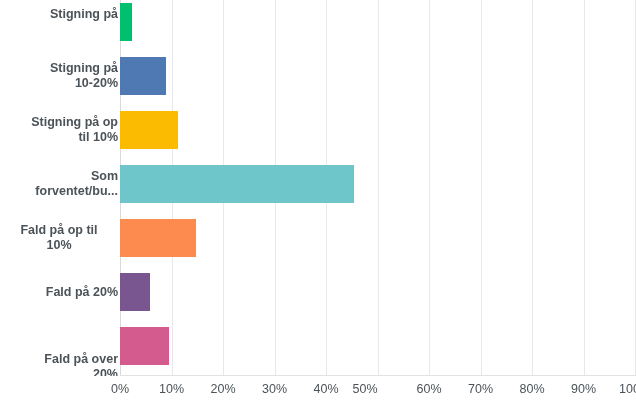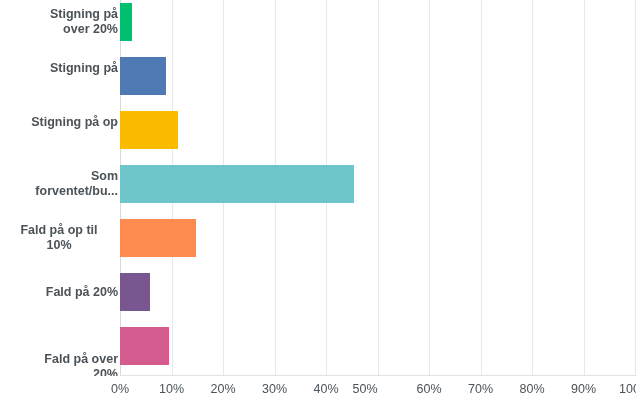--- a/index.html
+++ b/index.html
@@ -139,27 +139,28 @@
       </div>
       <div class="bar-row" style="top: 327px; left: 120px; width: 515px;">
         <div class="bar" title="Fald på over 20%: 9.5%" style="width: 48.925px; background: rgb(211, 91, 142);"></div>
       </div>
     </div>
 
   <div class="label-clip">
     <div id="labels-layer">
         <div class="cat-label" style="top: 7px;">
           <span class="l1">Stigning på</span>
-          <span class="l2">over 20%</span>
         </div>
         <div class="cat-label" style="top: 61px;">
           <span class="l1">Stigning på</span>
+          <span class="l2">10-20%</span>
         </div>
         <div class="cat-label" style="top: 115px;">
           <span class="l1">Stigning på op</span>
+          <span class="l2">til 10%</span>
         </div>
         <div class="cat-label" style="top: 169px;">
           <span class="l1">Som</span>
           <span class="l2">forventet/bu...</span>
         </div>
         <div class="cat-label" style="top: 223px; text-align: center;">
           <span class="l1">Fald på op til</span>
           <span class="l2">10%</span>
         </div>
         <div class="cat-label" style="top: 284.5px;">

